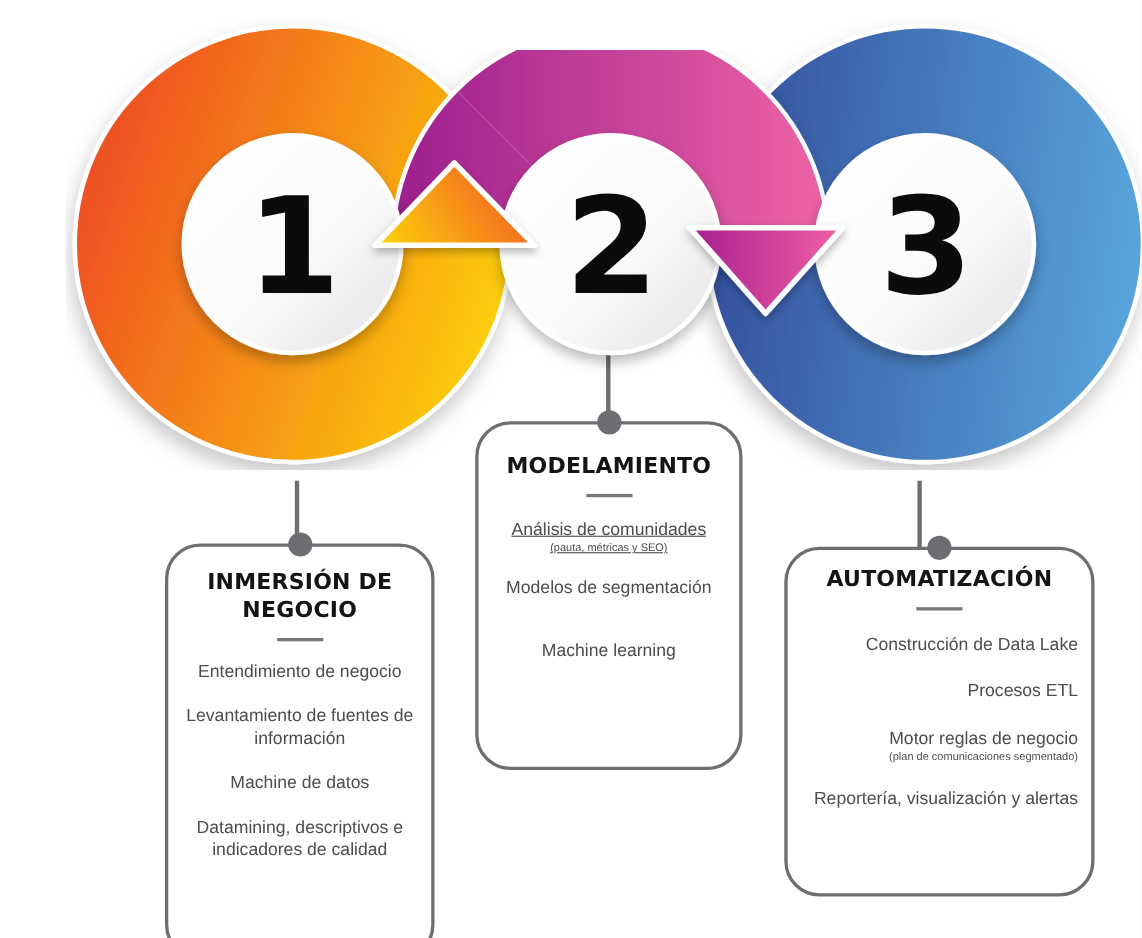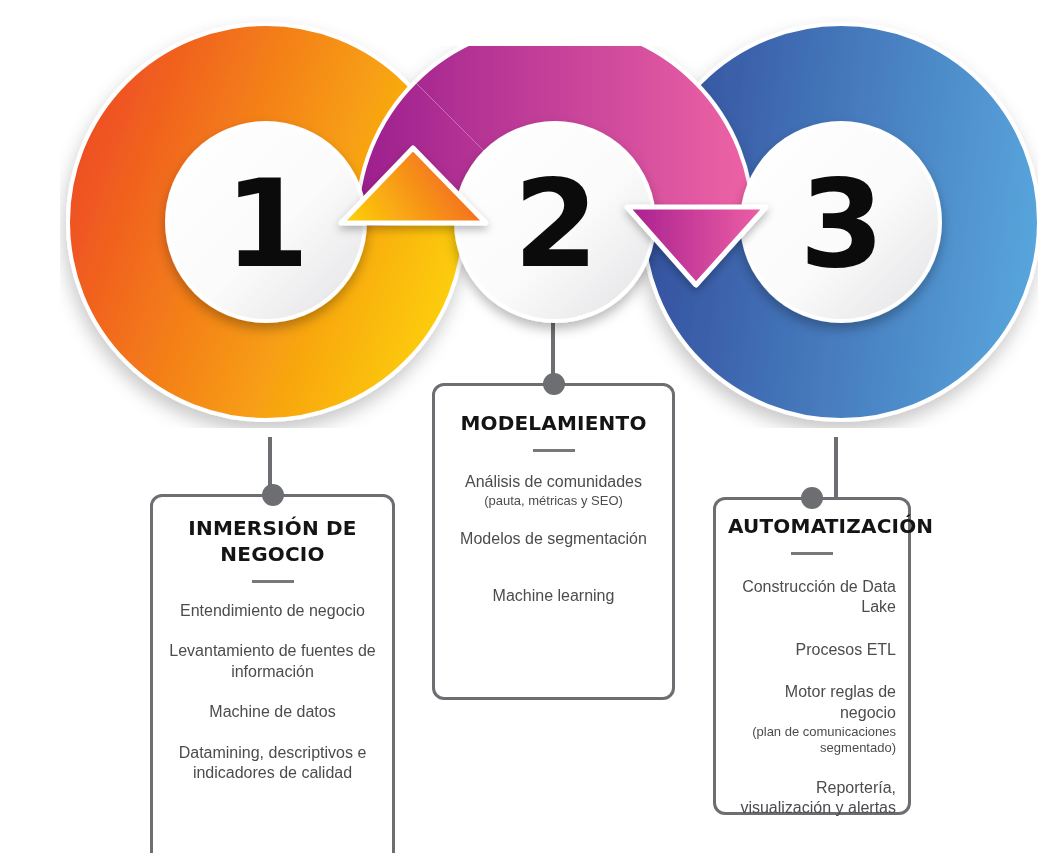--- a/index.html
+++ b/index.html
@@ -18,38 +18,38 @@
     font-size:122px;color:#0b0b0b;line-height:1;letter-spacing:-2px;
     user-select:none;
   }
   .num1{left:166px;top:124px;}
   .num2{left:455px;top:124px;}
   .num3{left:741px;top:124px;}
 
   
   .info-box{
     position:absolute;box-sizing:border-box;background:#ffffff;
-    border:3px solid #6d6e71;border-radius:12px;text-align:center;
+    border:3px solid #6d6e71;border-radius:32px;text-align:center;
   }
   .box1{left:150px;top:494px;width:245px;height:379px;padding:18px 15px 10px;}
   .box2{left:432px;top:383px;width:243px;height:317px;padding:24px 11px 10px;}
-  .box3{left:713px;top:497px;width:198px;height:318px;padding:13px 12px 10px;}
+  .box3{left:713px;top:497px;width:282px;height:318px;padding:13px 12px 10px;}
 
   .connector-dot{
     position:absolute;top:-13px;left:50%;transform:translateX(-50%);
     width:22px;height:22px;border-radius:50%;background:#6d6e71;
   }
   .box-title{
     font-family:"DejaVu Sans",sans-serif;font-weight:bold;
     font-size:20px;line-height:1.3;color:#141414;letter-spacing:.2px;
   }
   .divider{width:42px;height:3px;background:#77787b;margin:13px auto 4px;}
   .item{margin-top:20px;font-size:16px;line-height:1.28;color:#4b4c4e;}
-  .item .sub{font-size:13px;line-height:1.2;color:#4b4c4e;margin-top:1px;}
-  .box2 .item-0{margin-top:20px;}
+  .item .sub{font-size:10px;line-height:1.2;color:#4b4c4e;margin-top:1px;}
+  .box2 .item-0{margin-top:20px;text-decoration:underline;}
   .box2 .item-2{margin-top:36px;}
   .box3 .item{margin-top:22px;text-align:right;}
   .box1 .item-0{margin-top:18px;text-align:center;}
 </style>
 </head>
 <body>
 
 <div class="stage">
 
   <svg width="1038" height="853" viewBox="0 0 1038 853">

